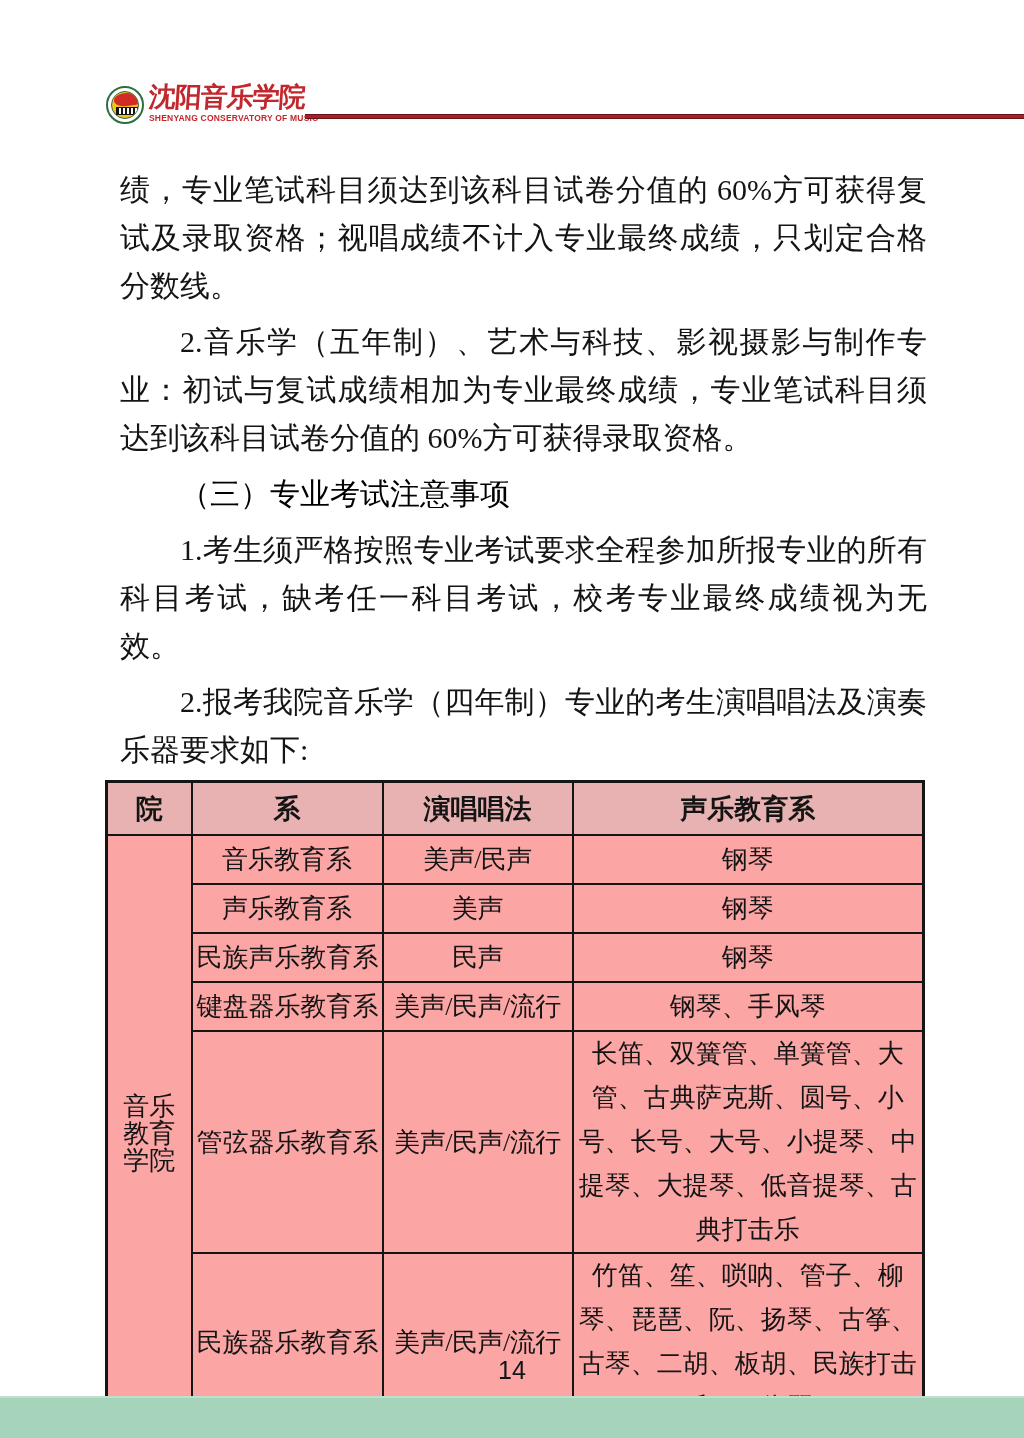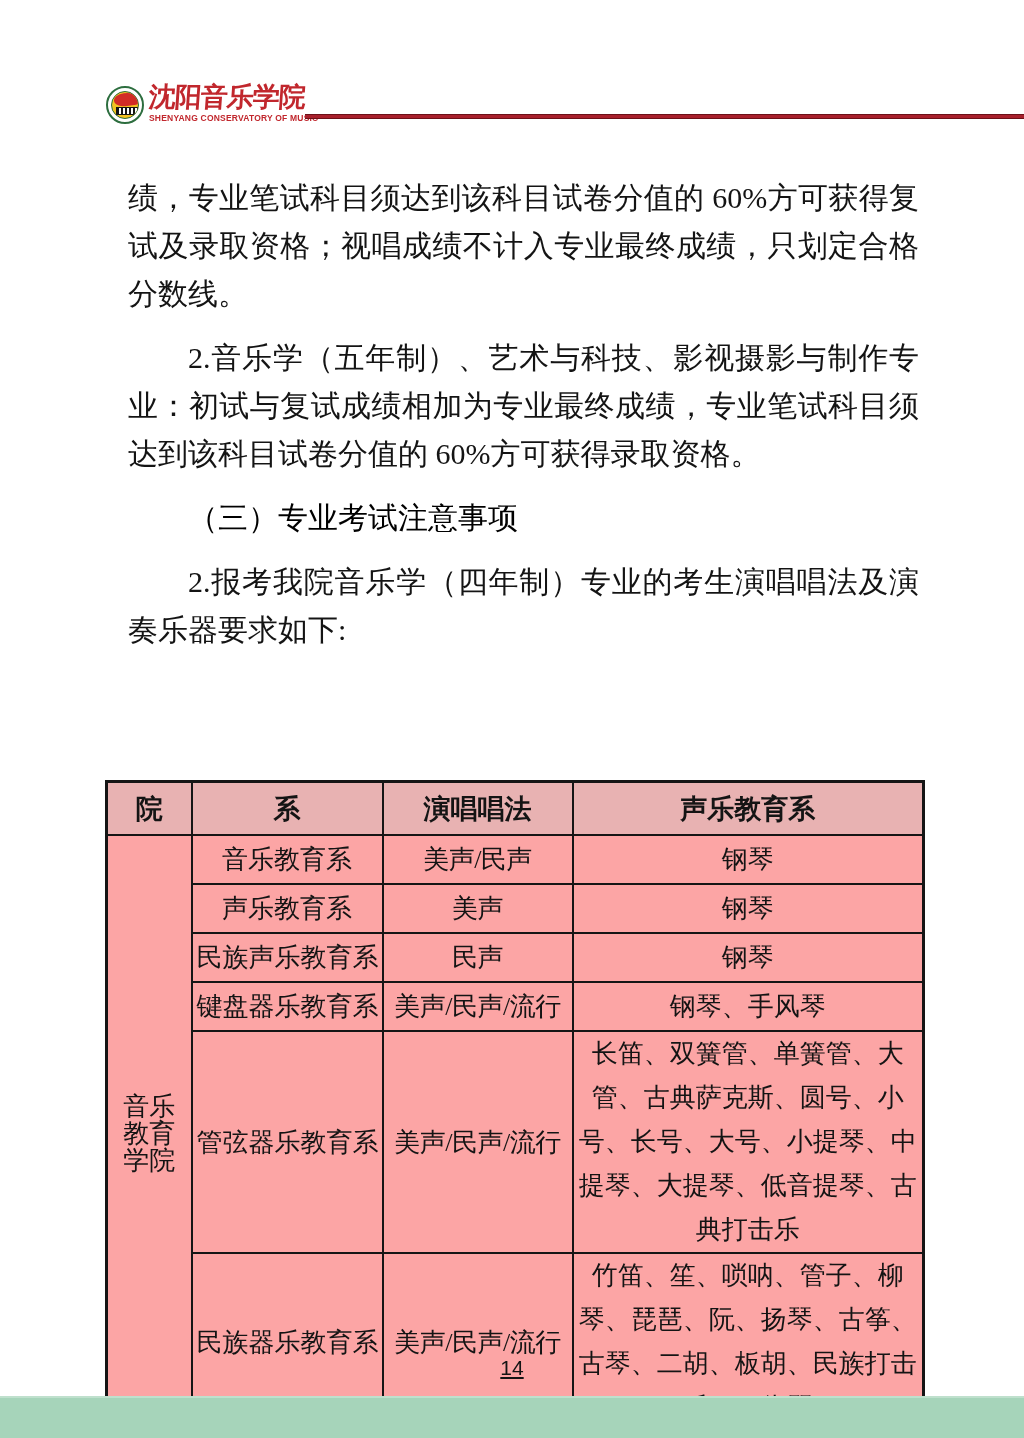--- a/index.html
+++ b/index.html
@@ -23,43 +23,43 @@
   .logo-text{ position:absolute; left:149px; top:82px; width:260px; }
   .school-cn{ font-size:27px; font-weight:bold; color:#c1272d; line-height:30px;
     letter-spacing:-1px; transform:skewX(-4deg); transform-origin:left; }
   .school-en{ font-size:8.5px; font-weight:bold; color:#c1272d; letter-spacing:0.2px;
     font-family:"Liberation Sans","DejaVu Sans",sans-serif; margin-top:1px; white-space:nowrap; }
   .header-rule{ position:absolute; left:305px; right:0; top:114px; height:5px;
     background:linear-gradient(to bottom,#6d1119 0 1px,#a8202c 1px 4px,#6d1119 4px 5px); }
 
   
   .content{ position:absolute; left:112px; top:158px; width:823px; }
-  .content p{ margin:16px; font-size:30px; line-height:48px; text-align:justify; }
+  .content p{ margin:8px; font-size:30px; line-height:48px; text-align:justify; }
   .indent{ text-indent:2em; }
   .heading-red{ color:#000000; }
 
   
   .req-table{ position:absolute; left:105px; top:780px; width:817px;
     border-collapse:collapse; table-layout:fixed; border:3px solid #151515; }
   .req-table th{ background:#e8b2b2; border:2px solid #151515; height:49px;
     font-family:"Liberation Sans","DejaVu Sans",sans-serif; font-weight:bold;
     font-size:27px; color:#141414; }
   .req-table td{ background:#fca5a5; border:2px solid #151515;
     text-align:center; vertical-align:middle; font-size:26px; padding:0 4px; }
   .row-s td{ height:47px; }
   .row-last td{ height:58px; }
   .cell-college{ white-space:pre-line; line-height:27px; font-size:26px; }
   .cell-dept{ white-space:nowrap; font-size:26px; }
   .cell-vocal{ white-space:nowrap; font-size:25px; letter-spacing:-0.5px; }
   .cell-list{ text-align:justify; font-size:25px; line-height:44px; padding:6px 10px; }
 
   
   .page-number{ position:absolute; left:0; top:1356px; width:100%;
-    text-align:center; font-size:21px;
-    font-family:"Liberation Sans","DejaVu Sans",sans-serif;text-decoration:underline; }
+    text-align:center; font-size:25px;
+    font-family:"Liberation Sans","DejaVu Sans",sans-serif; }
   .footer-band{ position:absolute; left:0; right:0; top:1396px; height:42px;
     background:#a6d4ba; border-top:2px solid #bfe0cd; }
 </style>
 </head>
 <body>
 
 <div class="logo-badge">
   <div class="logo-inner">
     <div class="logo-swoosh"></div>
     <div class="logo-keys"></div>
@@ -68,20 +68,21 @@
 <div class="logo-text">
   <div class="school-cn">沈阳音乐学院</div>
   <div class="school-en">SHENYANG CONSERVATORY OF MUSIC</div>
 </div>
 <div class="header-rule"></div>
 
 <div class="content">
   <p>绩，专业笔试科目须达到该科目试卷分值的 60%方可获得复试及录取资格；视唱成绩不计入专业最终成绩，只划定合格分数线。</p>
   <p class="indent">2.音乐学（五年制）、艺术与科技、影视摄影与制作专业：初试与复试成绩相加为专业最终成绩，专业笔试科目须达到该科目试卷分值的 60%方可获得录取资格。</p>
   <p class="indent heading-red">（三）专业考试注意事项</p>
+  <p class="indent">1.考生须严格按照专业考试要求全程参加所报专业的所有科目考试，缺考任一科目考试，校考专业最终成绩视为无效。</p>
   <p class="indent">2.报考我院音乐学（四年制）专业的考生演唱唱法及演奏乐器要求如下:</p>
 </div>
 
 <table class="req-table">
   <colgroup>
     <col style="width:85px">
       <col style="width:191px">
       <col style="width:190px">
       <col style="width:351px">
   </colgroup>

